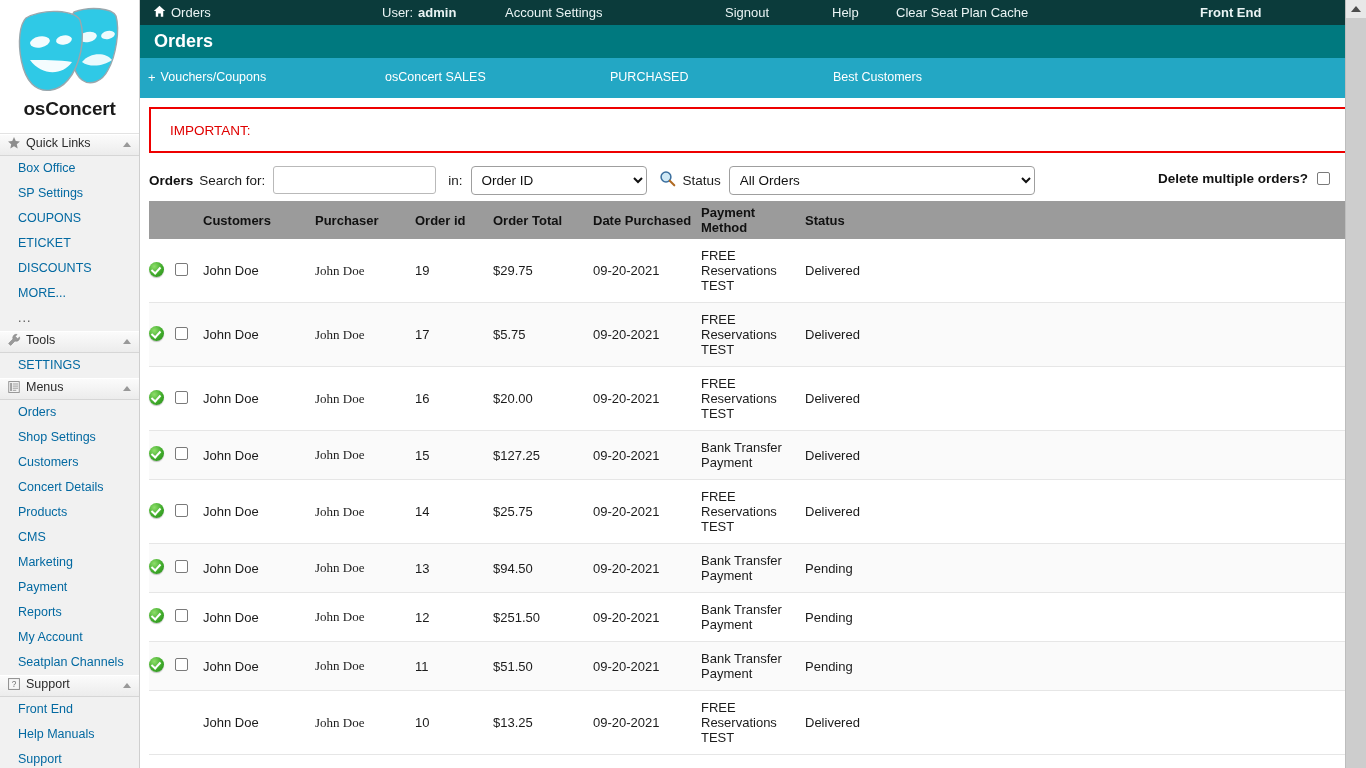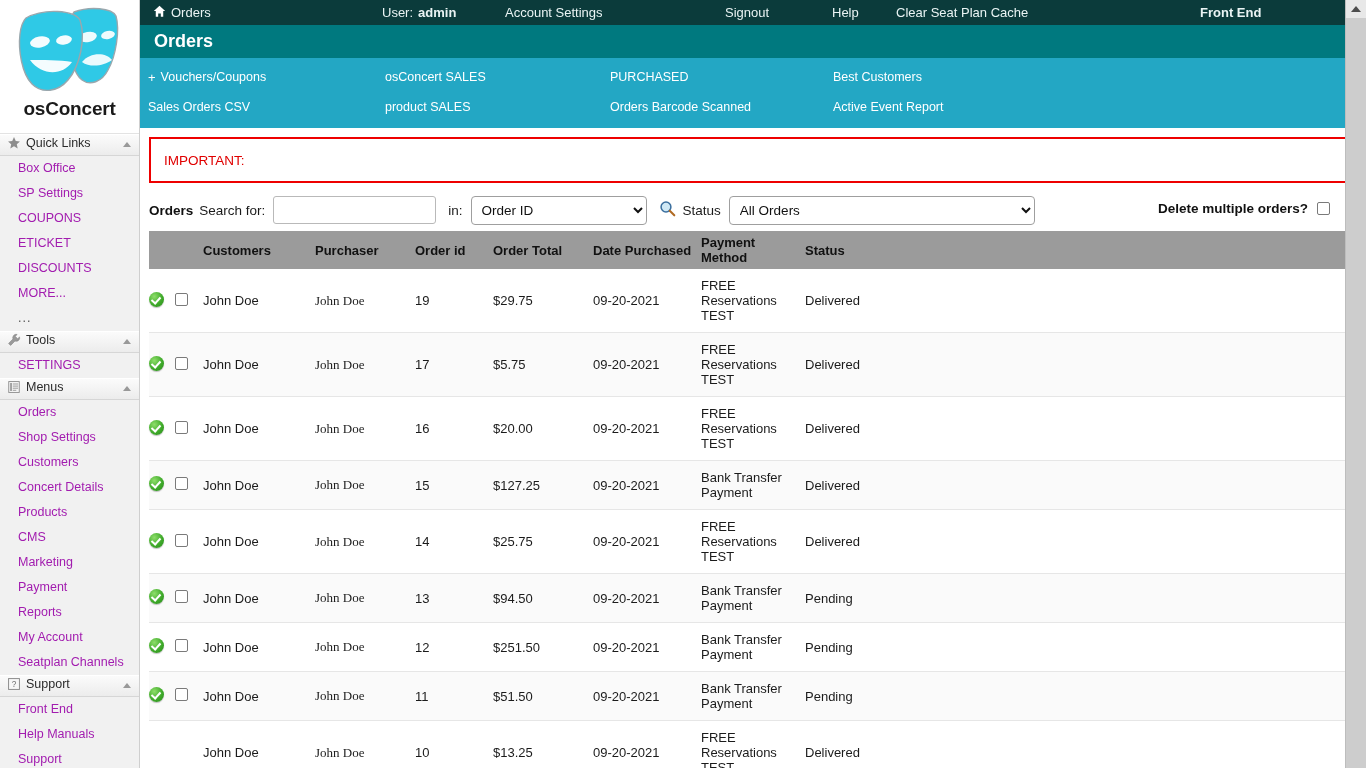--- a/index.html
+++ b/index.html
@@ -46,21 +46,21 @@
     position: absolute; right: 8px; top: 7px;
     width: 0; height: 0;
     border-left: 4px solid transparent;
     border-right: 4px solid transparent;
     border-bottom: 5px solid #999;
   }
   .sect-icon { width: 14px; height: 14px; display: inline-block; flex: 0 0 14px; }
   .nav-item {
     height: 25px; line-height: 25px;
     padding-left: 18px;
-    font-size: 12.5px; color: #a21caf;
+    font-size: 12.5px; color: #0369a1;
     background: #f1f1f1;
     border-bottom: 1px solid #f1f1f1;
     white-space: nowrap; overflow: hidden;
     cursor: pointer;
   }
   .nav-item.dots { color: #555; letter-spacing: 1px; }
 
   
   .main {
     flex: 1 1 auto; height: 768px;
@@ -96,21 +96,21 @@
     text-decoration: none; cursor: pointer; white-space: nowrap;
   }
   .subnav-link .plus { margin-right: 5px; font-size: 13px; }
 
   .alert {
     margin: 9px 10px 0 9px;
     border: 2px solid #ee0000;
     background: #ffffff;
     height: 46px;
     display: flex; align-items: center;
-    padding-left: 13px;
+    padding-left: 19px;
     font-size: 13.5px; color: #1b1b1b;
   }
   .alert .imp { color: #e00000; font-weight: normal; margin-right: 4px; }
 
   .filterbar {
     padding: 12px 10px 6px 9px;
     position: relative;
   }
   .filter-row1 { display: flex; align-items: center; height: 30px; }
   .lbl-orders { font-size: 13.5px; font-weight: bold; color: #111; margin-right: 6px; }
@@ -328,34 +328,20 @@
           <a class="subnav-link" style="left: 245px;">
             <span>osConcert SALES</span>
           </a>
           <a class="subnav-link" style="left: 470px;">
             <span>PURCHASED</span>
           </a>
           <a class="subnav-link" style="left: 693px;">
             <span>Best Customers</span>
           </a>
         </div>
-      <div class="subnav-row" id="subnav-row2">
-          <a class="subnav-link" style="left: 8px;">
-            <span>Sales Orders CSV</span>
-          </a>
-          <a class="subnav-link" style="left: 245px;">
-            <span>product SALES</span>
-          </a>
-          <a class="subnav-link" style="left: 470px;">
-            <span>Orders Barcode Scanned</span>
-          </a>
-          <a class="subnav-link" style="left: 693px;">
-            <span>Active Event Report</span>
-          </a>
-        </div>
     </div>
 
     <div class="alert">
       <span class="imp">IMPORTANT:</span>
     </div>
 
     <div class="filterbar">
       <div class="filter-row1">
         <span class="lbl-orders">Orders</span>
         <span class="lbl-plain">Search for:</span>

